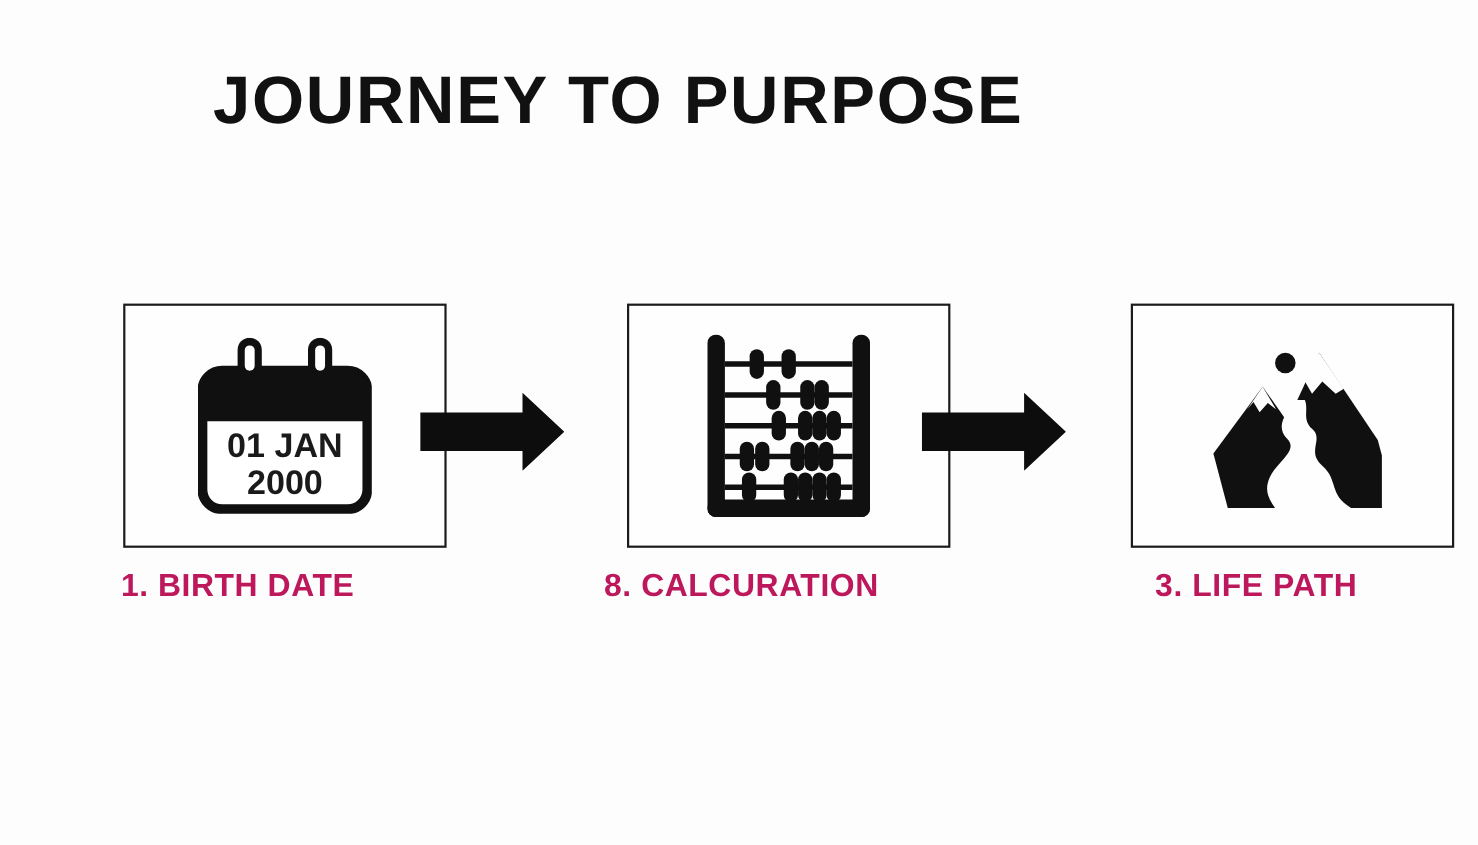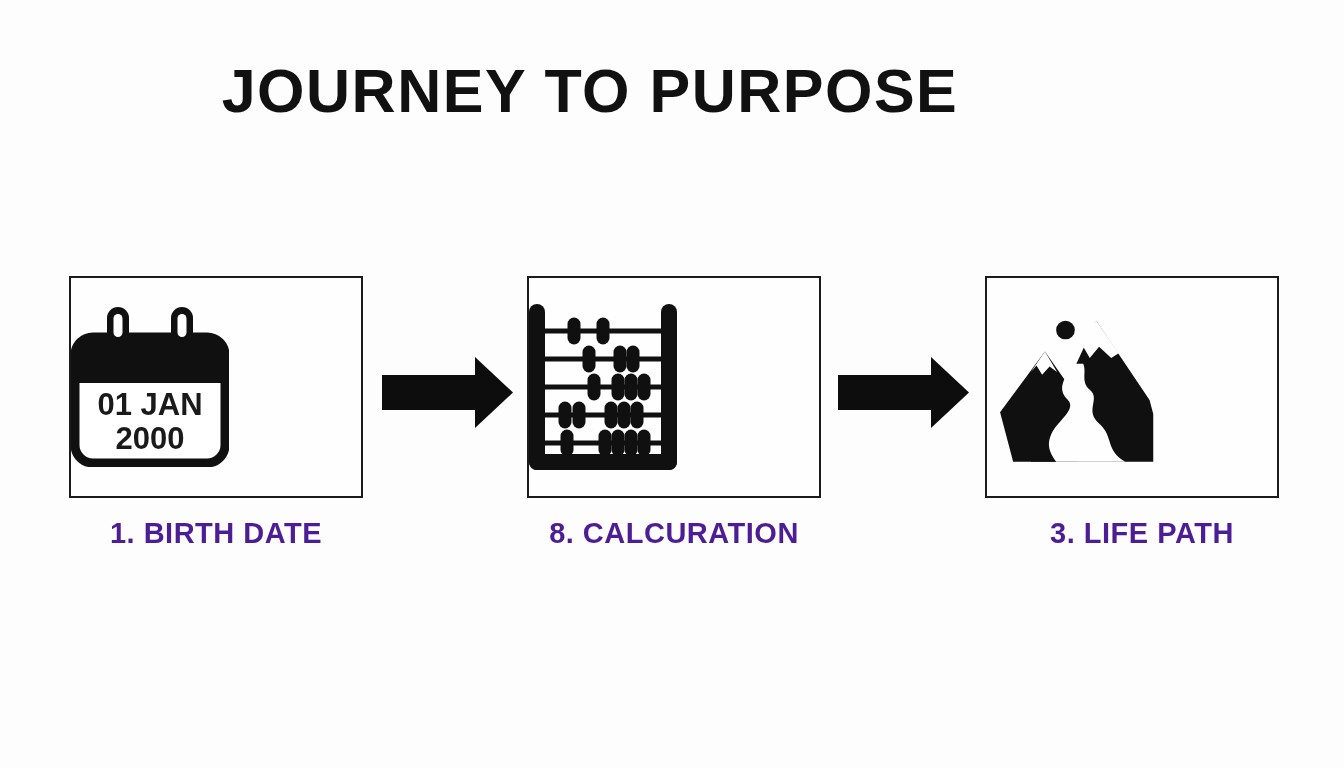--- a/index.html
+++ b/index.html
@@ -6,37 +6,36 @@
   body{
     width:1344px;height:768px;position:relative;overflow:hidden;
     background:#fdfdfd;
     font-family:"Liberation Sans", sans-serif;
   }
   .title{
     position:absolute;top:56px;left:0;width:1124px;margin:0;
     text-align:center;
     font-size:61px;font-weight:bold;letter-spacing:1.5px;
     color:#111;
-    padding-left:28px;
   }
   .box{
     position:absolute;top:276px;width:290px;height:218px;
     background:#fefefe;border:2px solid #1b1b1b;
-    display:flex;align-items:center;justify-content:flex-start;
+    display:flex;align-items:center;justify-content:center;margin-left:43px;
   }
   .box1{left:69px;}
   .box2{left:527px;}
   .box3{left:985px;}
   .arrow{position:absolute;top:357px;width:131px;height:71px;}
   .arrow1{left:382px;}
   .arrow2{left:838px;}
   .step-label{
     position:absolute;top:517px;width:294px;
     text-align:center;font-size:29px;font-weight:bold;
-    letter-spacing:0.5px;color:#4c1d95;white-space:nowrap;
+    letter-spacing:0.5px;color:#be185d;white-space:nowrap;
   }
   .label1{left:69px;}
   .label2{left:527px;}
   .label3{left:995px;}
   .cal-text{font-family:"Liberation Sans",sans-serif;font-weight:bold;}
 </style>
 </head>
 <body>
 
 <div>

